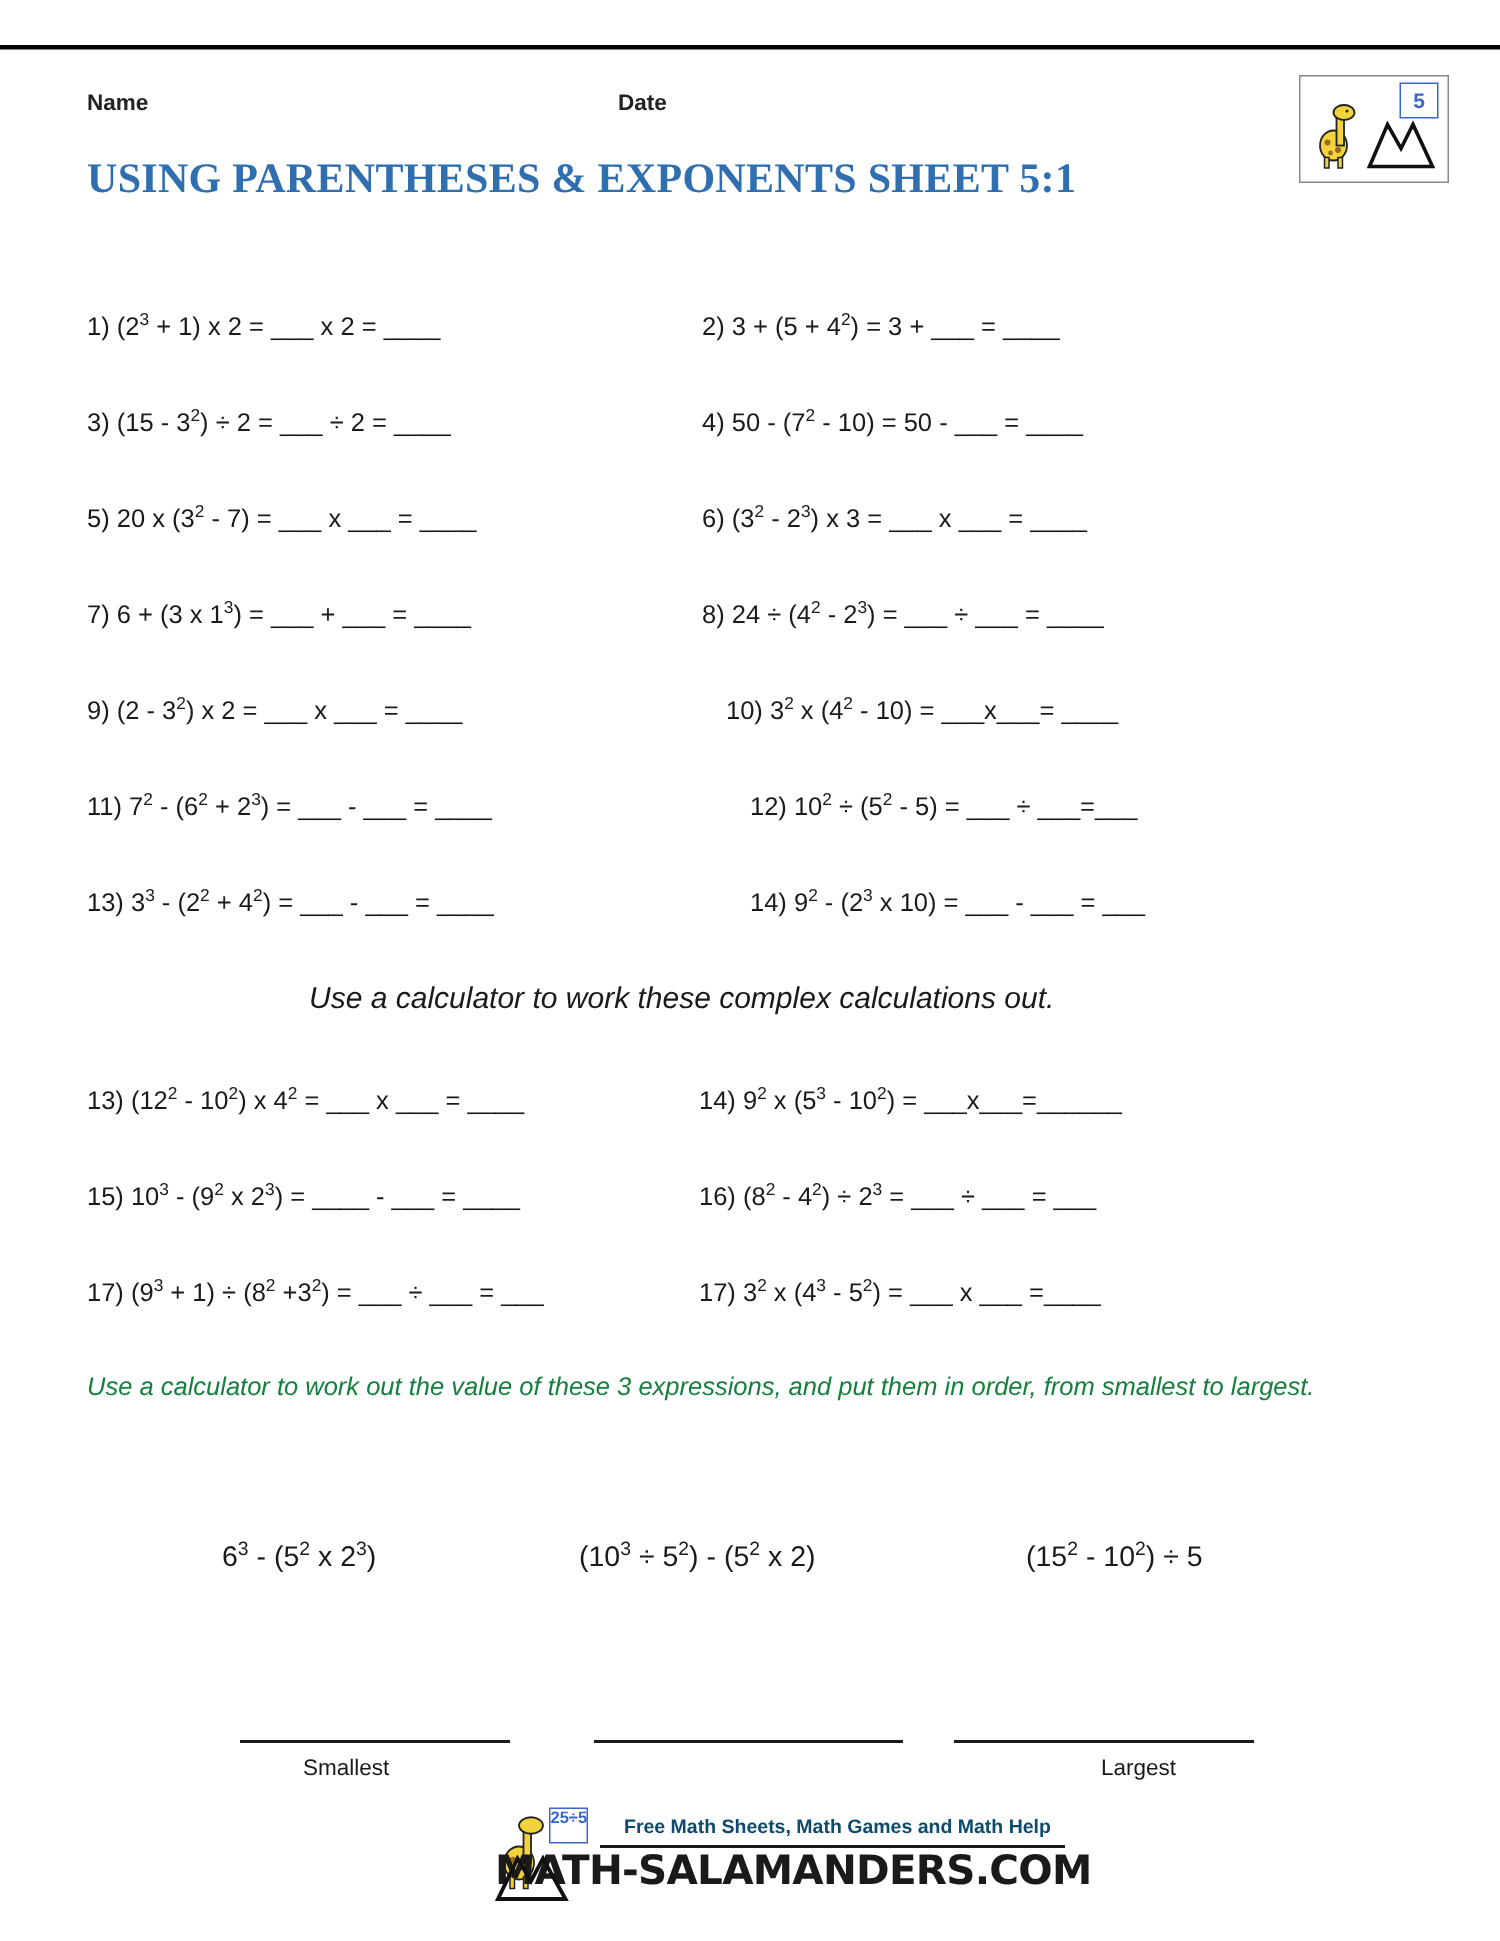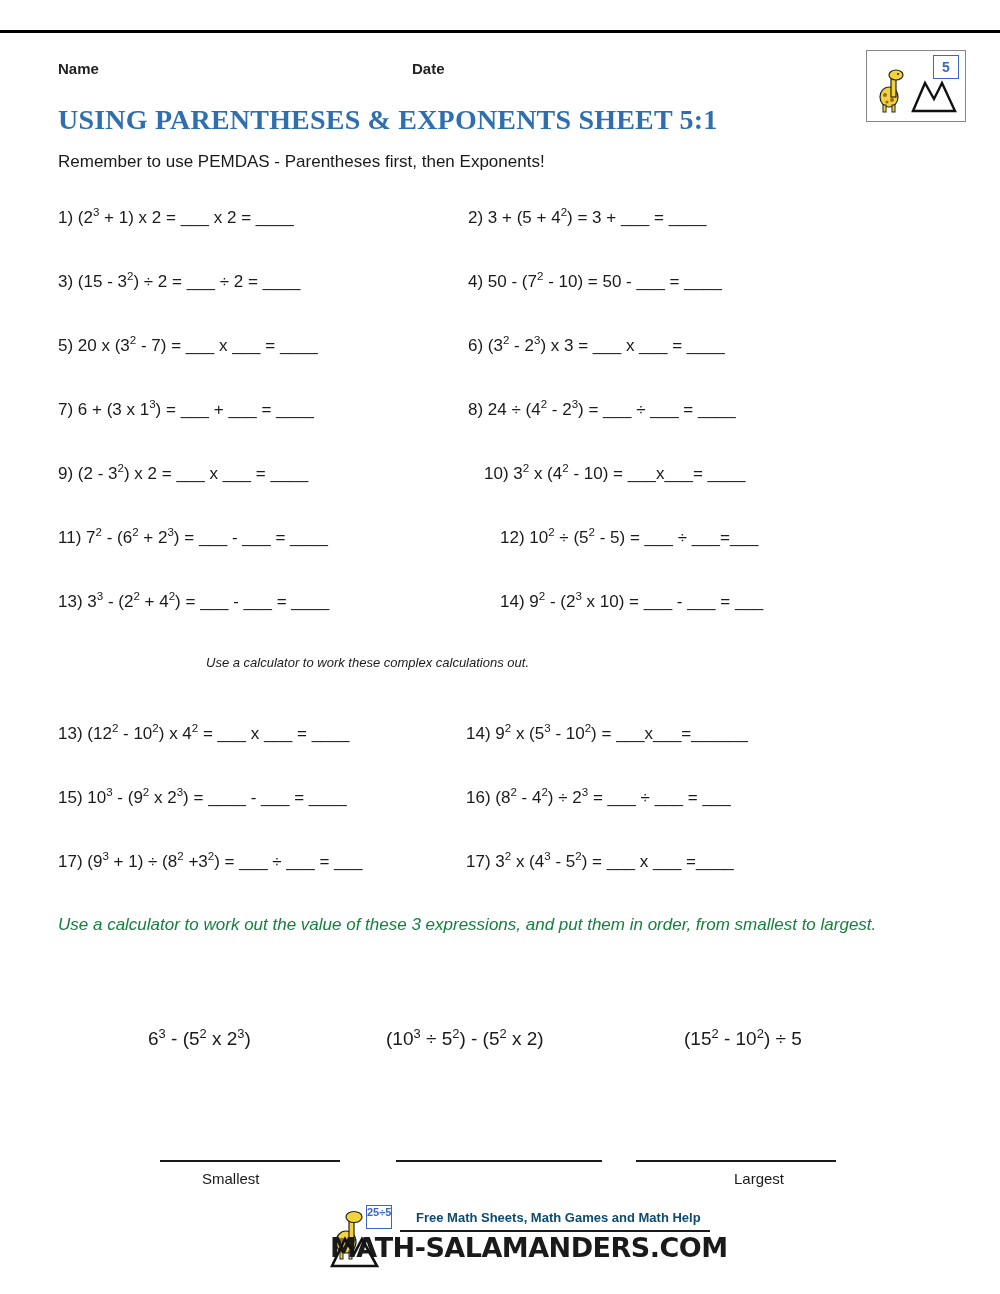--- a/index.html
+++ b/index.html
@@ -107,21 +107,21 @@
   }
   sup {
     font-size: 0.68em;
     vertical-align: super;
     line-height: 0;
   }
   .calc-note {
     position: absolute;
     left: 206px;
     top: 655px;
-    font-size: 13px;
+    font-size: 20px;
     font-style: italic;
     color: #1a1a1a;
   }
   .instruction {
     position: absolute;
     left: 58px;
     top: 912px;
     width: 850px;
     font-size: 17px;
     line-height: 1.5;
@@ -229,21 +229,20 @@
       <circle cx="12" cy="35" r="1.6" fill="#9a6b1a"></circle>
       <circle cx="23" cy="7" r="1" fill="#222"></circle>
     </svg>
     <svg class="badge-mountain" viewBox="0 0 46 36">
       <path d="M2 34 L14 6 L23 22 L31 6 L44 34 Z" fill="none" stroke="#111" stroke-width="2.4"></path>
     </svg>
     <div class="num-box">5</div>
   </div>
 
   <div class="title">USING PARENTHESES &amp; EXPONENTS SHEET 5:1</div>
-  <div class="subtitle">Remember to use PEMDAS - Parentheses first, then Exponents!</div>
 
   <div id="problems-main">
       <div class="problem" style="left: 58px; top: 208px;">1) (2<sup>3</sup> + 1) x 2 = ___ x 2 = ____</div>
       <div class="problem" style="left: 468px; top: 208px;">2) 3 + (5 + 4<sup>2</sup>) = 3 + ___ = ____</div>
       <div class="problem" style="left: 58px; top: 272px;">3) (15 - 3<sup>2</sup>) ÷ 2 = ___ ÷ 2 = ____</div>
       <div class="problem" style="left: 468px; top: 272px;">4) 50 - (7<sup>2</sup> - 10) = 50 - ___ = ____</div>
       <div class="problem" style="left: 58px; top: 336px;">5) 20 x (3<sup>2</sup> - 7) = ___ x ___ = ____</div>
       <div class="problem" style="left: 468px; top: 336px;">6) (3<sup>2</sup> - 2<sup>3</sup>) x 3 = ___ x ___ = ____</div>
       <div class="problem" style="left: 58px; top: 400px;">7) 6 + (3 x 1<sup>3</sup>) = ___ + ___ = ____</div>
       <div class="problem" style="left: 468px; top: 400px;">8) 24 ÷ (4<sup>2</sup> - 2<sup>3</sup>) = ___ ÷ ___ = ____</div>

